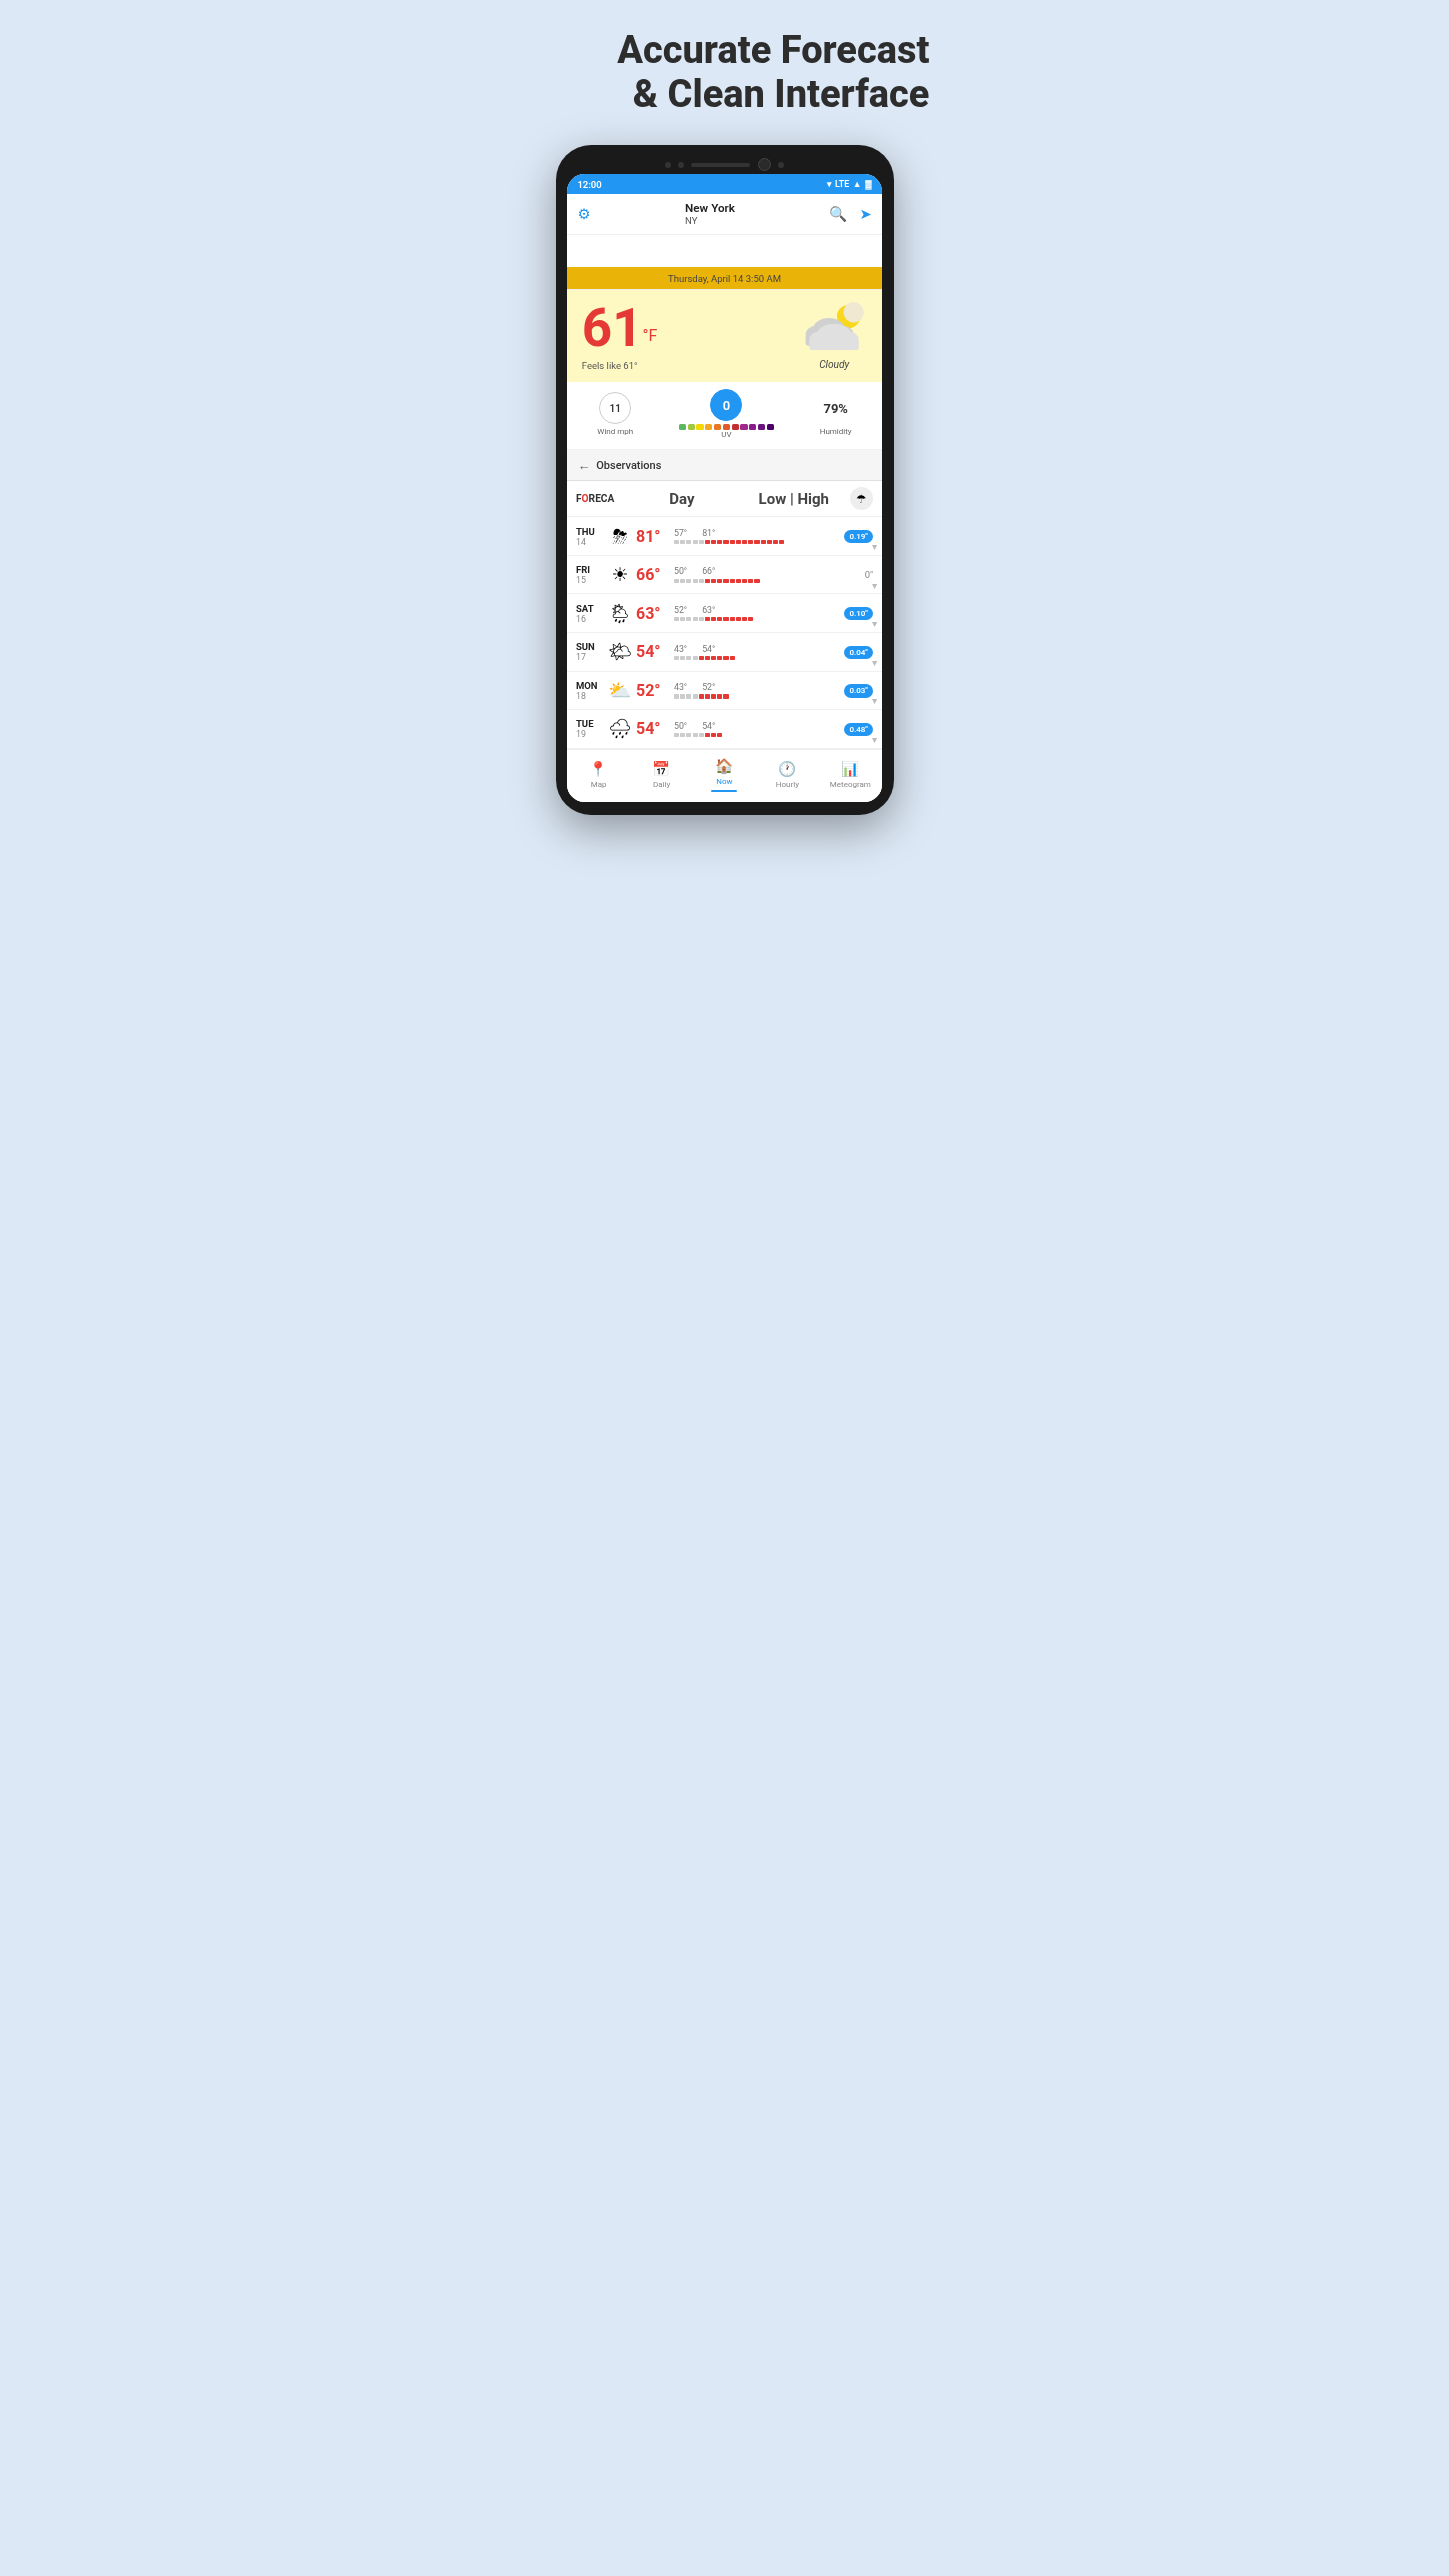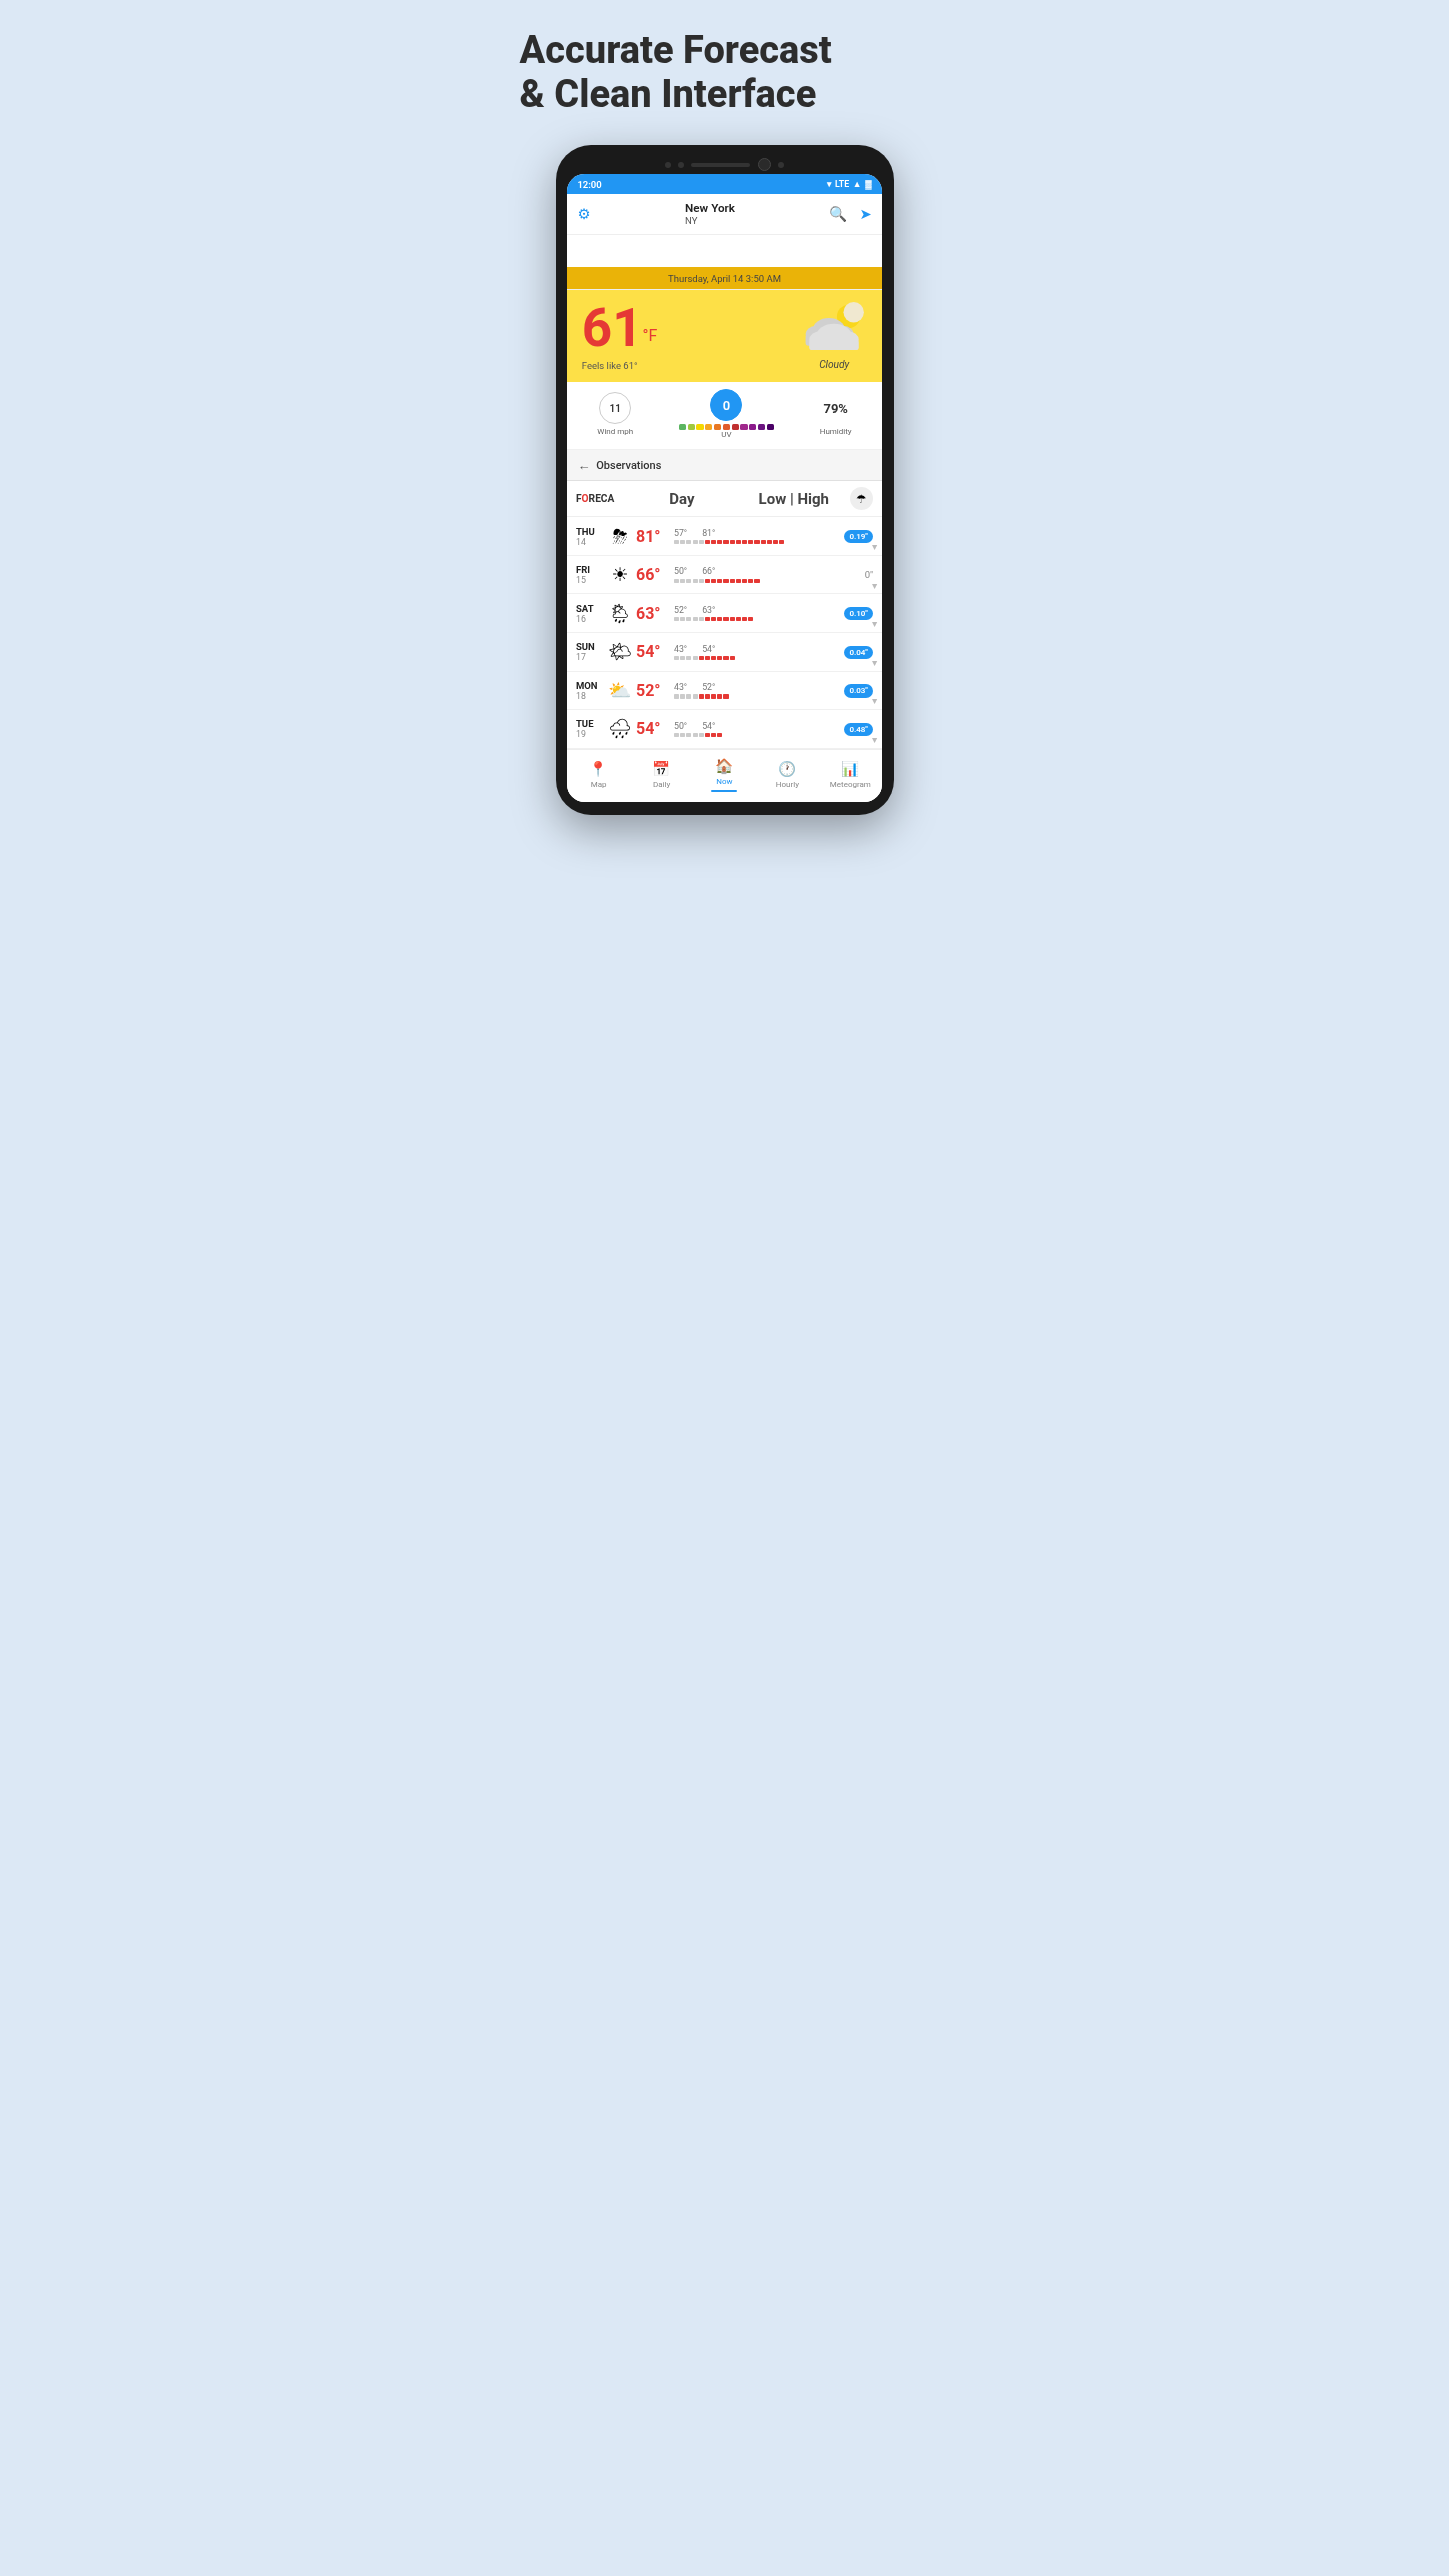--- a/index.html
+++ b/index.html
@@ -9,21 +9,21 @@
       display: flex;
       flex-direction: column;
       align-items: center;
       min-height: 100vh;
       padding: 29px 14.6px;
     }
     .headline {
       font-size: 38px;
       font-weight: 800;
       color: #2d2d2d;
-      text-align: left;
+      text-align: right;
       width: 410px;
       line-height: 1.15;
       margin-bottom: 29px;
     }
     .phone-outer {
       width: 338px;
       background: #1a1a1a;
       border-radius: 35px;
       padding: 13px 11.7px;
       box-shadow: 0 14.6px 44px rgba(0,0,0,0.35);
@@ -74,21 +74,21 @@
     .date-bar {
       background: #eab308;
       text-align: center;
       padding: 5.9px;
       font-size: 9.5px;
       color: #444;
       border-bottom: 0.7px solid #eee;
       margin-top: 32px;
     }
     .current-weather {
-      background: #fde047;
+      background: #fef9c3;
       padding: 11.7px 14.6px;
       display: flex;
       justify-content: space-between;
       align-items: center;
     }
     .temp-section {}
     .temp-main { font-size: 53px; font-weight: 700; color: #e53935; line-height: 1; }
     .temp-unit { font-size: 16px; color: #e53935; vertical-align: super; }
     .feels-like { font-size: 9.5px; color: #555; margin-top: 4.4px; }
     .weather-icon-section { text-align: center; }

